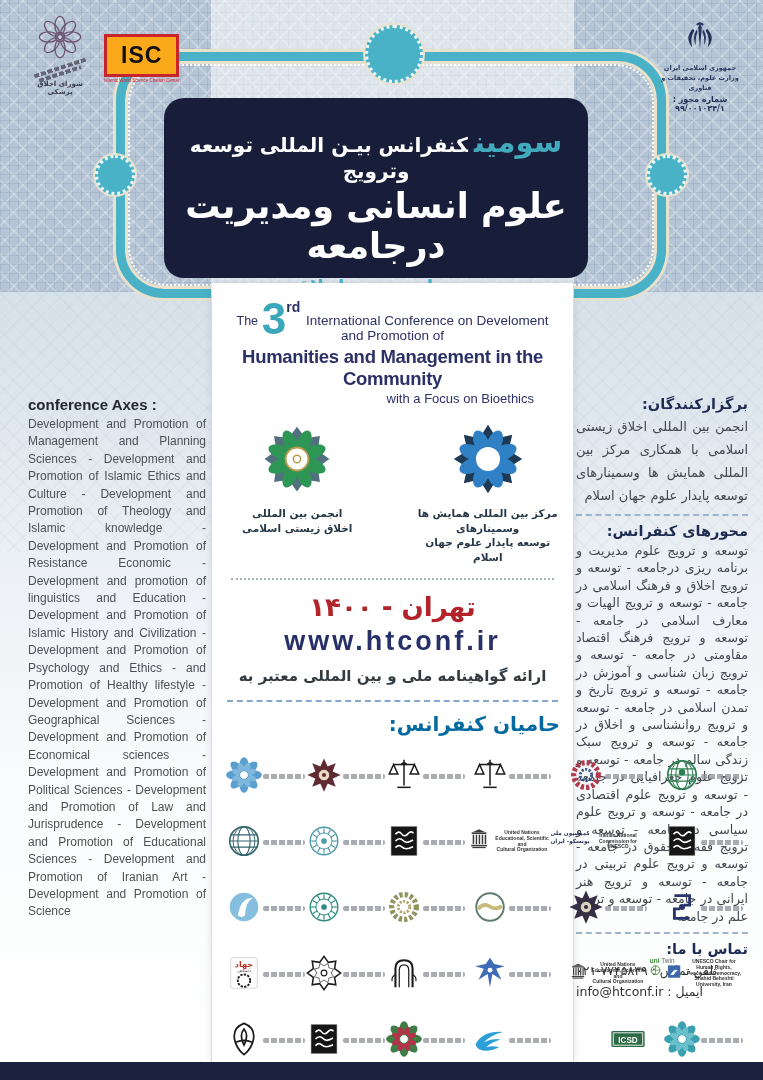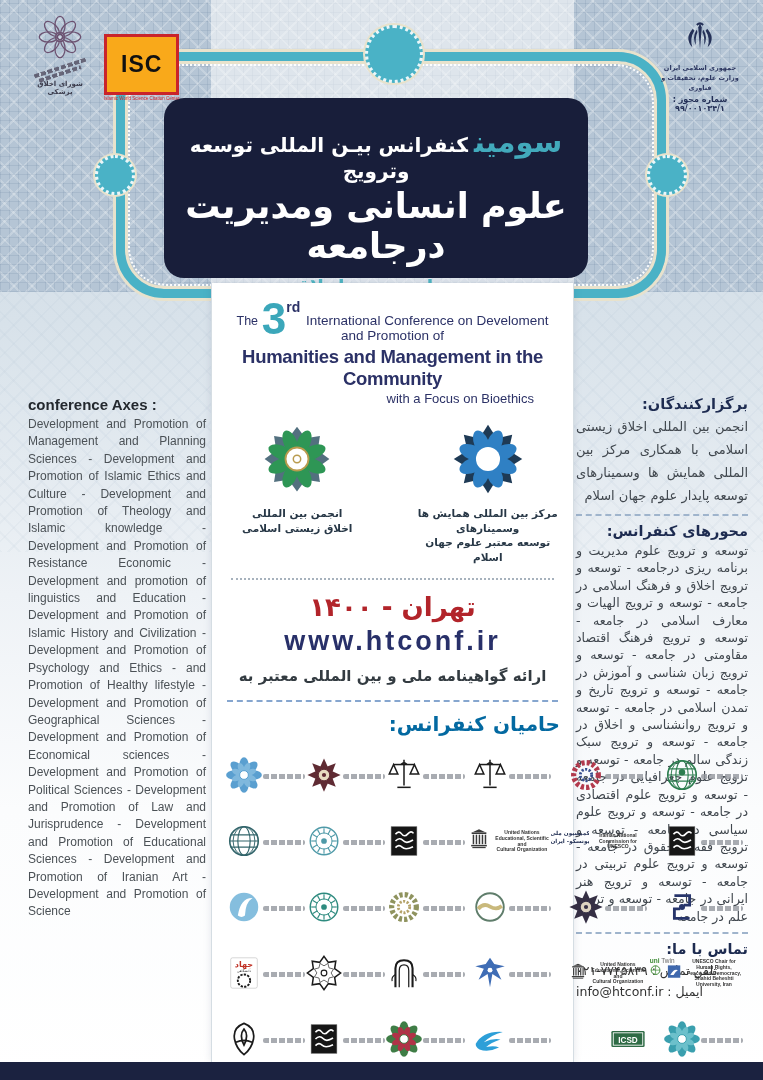--- a/index.html
+++ b/index.html
@@ -32,21 +32,21 @@
   .bn-hl{font-size:29px;color:#42aabc;font-weight:bold;margin-left:6px;}
   .bn-l2{font-size:35px;color:#fff;font-weight:bold;margin-top:3px;letter-spacing:-1px;}
   .bn-l3{font-size:19px;color:#4fb5c2;font-weight:bold;margin-top:9px;text-align:left;padding-left:58px;}
   
   .hdr-left{position:absolute;left:24px;top:14px;z-index:4;display:flex;align-items:flex-start;}
   .med-wrap{width:72px;text-align:center;}
   .med-squig{width:54px;height:4px;margin:2px auto 0;background:repeating-linear-gradient(90deg,#4a4458 0 5px,transparent 5px 7px);transform:rotate(-18deg);opacity:.75;}
   .med-cap{font-size:7px;color:#3c3c4c;font-weight:bold;margin-top:4px;}
   .isc{margin-left:8px;margin-top:20px;text-align:center;}
   .isc-box{background:#f9a91a;border:3px solid #c9242b;color:#111;font-weight:bold;font-size:23px;
-    font-family:"Liberation Sans",sans-serif;padding:15px 9px;letter-spacing:1px;line-height:1.1;}
+    font-family:"Liberation Sans",sans-serif;padding:6px 9px;letter-spacing:1px;line-height:1.1;}
   .isc-sub{font-size:4.5px;color:#c9242b;margin-top:1px;font-family:"Liberation Sans",sans-serif;}
   .hdr-right{position:absolute;left:650px;top:16px;width:100px;z-index:4;text-align:center;direction:rtl;}
   .gov-line{font-size:6.5px;color:#2c3660;font-weight:bold;line-height:1.5;}
   .gov-lic{font-size:8px;color:#243057;font-weight:bold;margin-top:2px;}
   
   .card{position:absolute;left:211px;top:283px;width:363px;height:779px;background:#fff;z-index:5;
     border-left:1px solid #d5dde3;border-right:1px solid #d5dde3;box-shadow:0 0 8px rgba(40,60,90,.12);
     box-sizing:border-box;padding:0 13px;text-align:center;}
   .ent{margin-top:16px;color:#2b3166;font-family:"Liberation Sans",sans-serif;}
   .ent-l1{font-size:13.5px;}
@@ -192,21 +192,21 @@
               <ellipse cx="20" cy="11" rx="4" ry="7.5" fill="#2f80c4" transform="rotate(112.5 20 20)"></ellipse>
               <ellipse cx="20" cy="11" rx="4" ry="7.5" fill="#2f80c4" transform="rotate(157.5 20 20)"></ellipse>
               <ellipse cx="20" cy="11" rx="4" ry="7.5" fill="#2f80c4" transform="rotate(202.5 20 20)"></ellipse>
               <ellipse cx="20" cy="11" rx="4" ry="7.5" fill="#2f80c4" transform="rotate(247.5 20 20)"></ellipse>
               <ellipse cx="20" cy="11" rx="4" ry="7.5" fill="#2f80c4" transform="rotate(292.5 20 20)"></ellipse>
               <ellipse cx="20" cy="11" rx="4" ry="7.5" fill="#2f80c4" transform="rotate(337.5 20 20)"></ellipse>
               <circle cx="20" cy="20" r="6.5" fill="#fff"></circle>
             </svg></span>
         <div class="org-cap">
           <div>مرکز بین المللی همایش ها وسمینارهای</div>
-          <div>توسعه معتبر علوم جهان اسلام</div>
+          <div>توسعه پایدار علوم جهان اسلام</div>
         </div>
       </div>
     </div>
 
     <div class="sep-dot"></div>
     <div class="tehran">تهران - ۱۴۰۰</div>
     <div class="site">www.htconf.ir</div>
     <div class="cert">
       <div>ارائه گواهینامه ملی و بین المللی معتبر به</div>
     </div>

